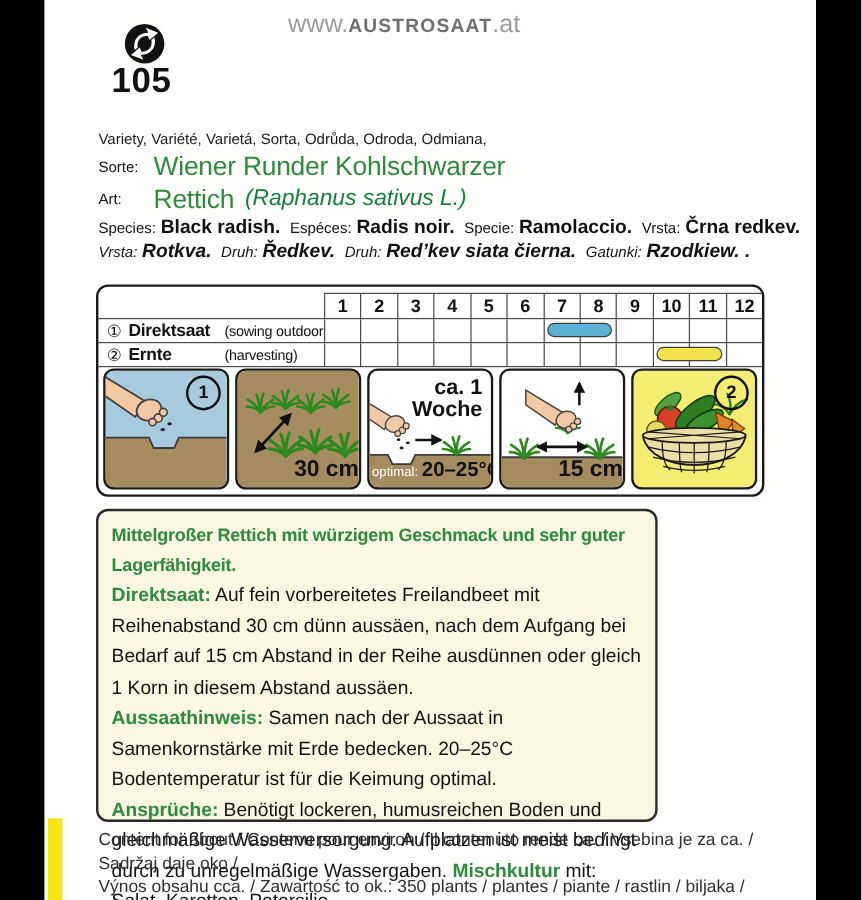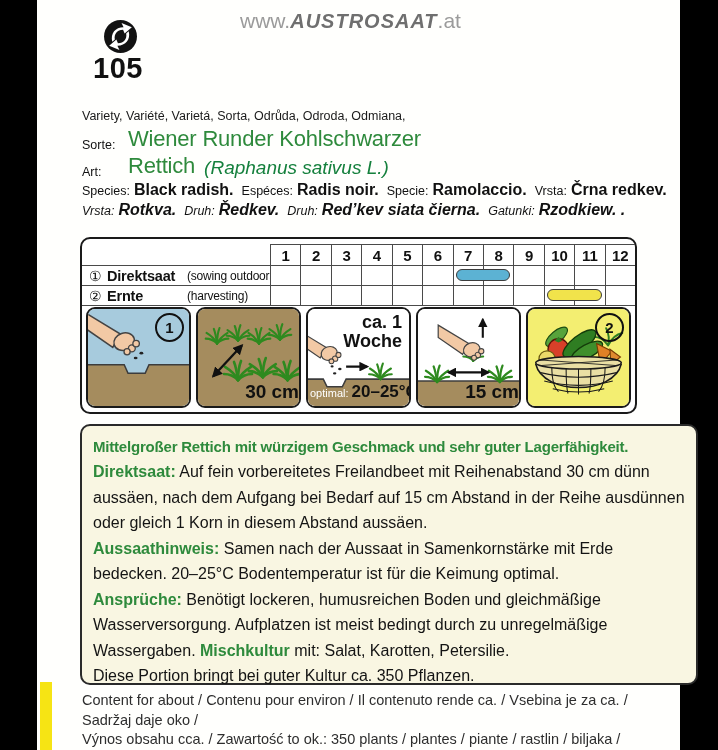--- a/index.html
+++ b/index.html
@@ -5,27 +5,27 @@
   html,body{margin:0;padding:0;background:#ffffff;}
   .page{position:relative;width:718px;height:750px;background:#fffffd;overflow:hidden;
         font-family:"Liberation Sans",sans-serif;color:#111;}
   .edge{position:absolute;top:0;height:750px;background:#000;}
   .edge-left{left:0;width:37px;}
   .edge-right{left:680px;width:38px;}
   .yellow-strip{position:absolute;left:40px;top:682px;width:12px;height:68px;background:#f6e414;}
 
   
   .site-url{position:absolute;left:240px;top:9px;font-size:21px;color:#9b9b9b;white-space:nowrap;}
-  .site-url .brand{font-weight:bold;font-size:20px;color:#6f6f6f;letter-spacing:1px;font-style:italic;}
+  .site-url .brand{font-weight:bold;font-size:16px;color:#6f6f6f;letter-spacing:1px;}
   .green-dot{position:absolute;left:103px;top:19px;width:35px;height:35px;}
   .art-num{position:absolute;left:93px;top:52px;font-size:29px;font-weight:bold;letter-spacing:.5px;}
 
   
   .lang-line{position:absolute;left:82px;top:109px;font-size:12.5px;color:#1a1a1a;}
-  .big-line{position:absolute;left:82px;display:flex;align-items:flex-end;white-space:nowrap;}
+  .big-line{position:absolute;left:82px;display:flex;align-items:center;white-space:nowrap;}
   .line-sorte{top:126px;}
   .line-art{top:153px;}
   .small-label{font-size:12.5px;width:46px;flex:0 0 auto;}
   .green-big{font-size:22px;font-weight:normal;color:#2e8a3c;letter-spacing:-0.2px;}
   .latin{font-size:19px;font-style:italic;color:#15803d;margin-left:9px;}
   .sp-line{position:absolute;left:82px;white-space:nowrap;}
   .sp-line-1{top:181px;}
   .sp-line-2{top:201px;font-style:italic;}
   .sp-label{font-size:12.5px;margin-right:4px;}
   .sp-value{font-size:16px;font-weight:bold;margin-right:8px;}
@@ -57,21 +57,21 @@
   .panel-badge{position:absolute;top:4px;right:5px;width:25px;height:25px;border:2.2px solid #111;
                border-radius:50%;display:flex;align-items:center;justify-content:center;
                font-weight:bold;font-size:15px;background:transparent;}
   .cap{position:absolute;left:0;right:0;bottom:3px;text-align:right;font-weight:bold;font-size:19px;color:#111;}
   .p3-top{position:absolute;top:4px;right:7px;text-align:right;font-weight:bold;font-size:18px;line-height:1.08;color:#111;}
   .p3-cap{position:absolute;left:2px;right:2px;bottom:4px;text-align:center;white-space:nowrap;}
   .p3-cap .opt{font-size:11px;color:#fff;}
   .p3-cap .temp{font-size:17px;font-weight:bold;color:#111;margin-left:3px;}
 
   
-  .desc-box{position:absolute;left:80px;top:424px;width:618px;height:261px;box-sizing:border-box;
+  .desc-box{position:absolute;left:80px;top:424px;width:468px;height:261px;box-sizing:border-box;
             border:2px solid #2a2a2a;border-radius:10px;background:#f9f6e2;padding:8px 11px;
             font-size:16px;line-height:25.5px;color:#141414;}
   .desc-box p{margin:0;}
   .g{color:#2e8a3c;font-weight:bold;}
   .headline{font-size:15px;letter-spacing:-0.2px;line-height:25px;}
 
   .footer{position:absolute;left:82px;top:691px;width:575px;font-size:14.5px;line-height:19.5px;color:#2e2e2e;}
 </style>
 </head>
 <body>

